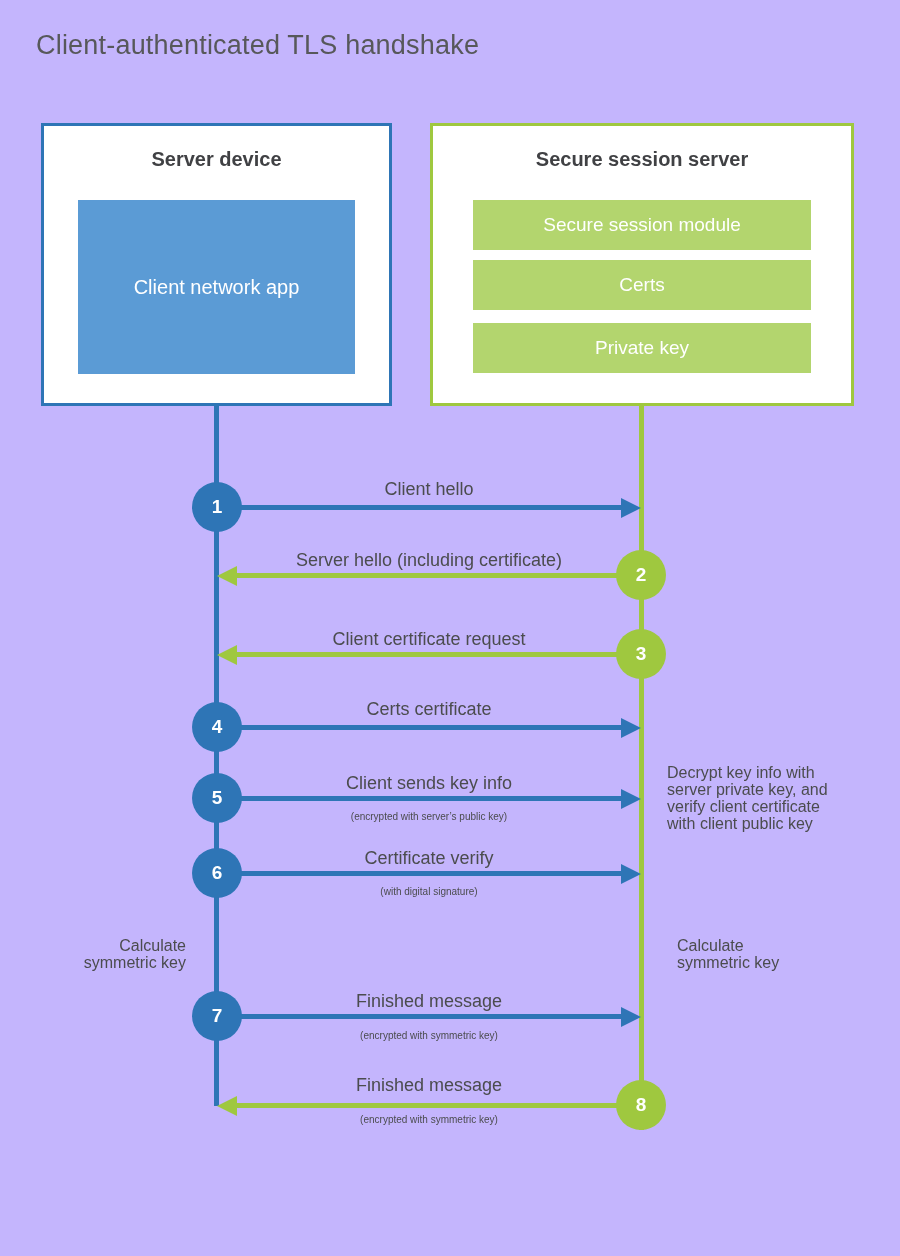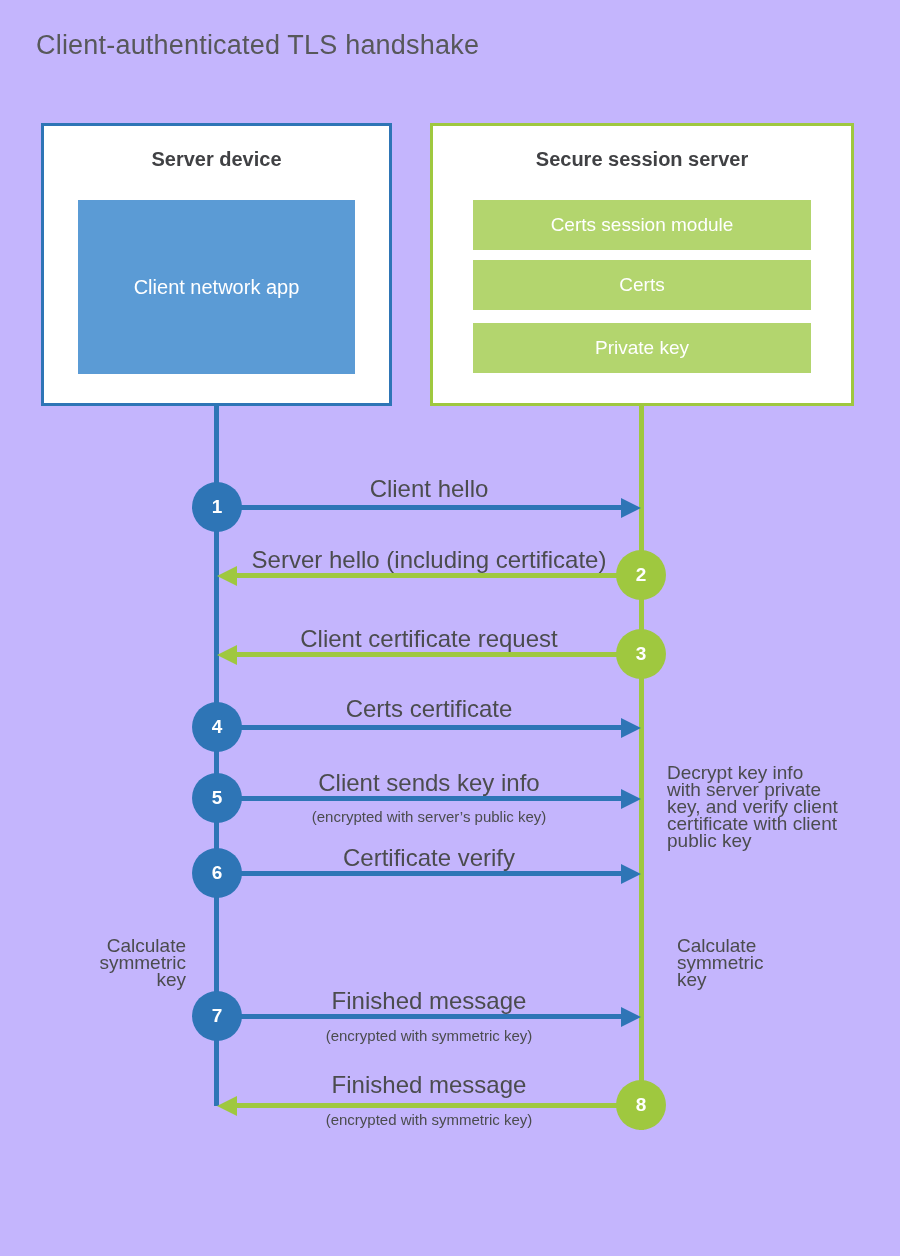--- a/index.html
+++ b/index.html
@@ -44,45 +44,45 @@
   .arrow.right::after{content:"";position:absolute;left:100%;top:50%;transform:translateY(-50%);
                       width:0;height:0;border:10px solid transparent;border-right:0;
                       border-left:20px solid var(--blue);}
   .arrow.left{left:237px;background:var(--green);}
   .arrow.left::before{content:"";position:absolute;right:100%;top:50%;transform:translateY(-50%);
                       width:0;height:0;border:10px solid transparent;border-left:0;
                       border-right:20px solid var(--green);}
 
   
   .msg-label{position:absolute;left:247px;width:364px;text-align:center;
-             font-size:24px;line-height:22px;color:var(--label-gray);}
+             font-size:18px;line-height:22px;color:var(--label-gray);}
   .msg-sub{position:absolute;left:247px;width:364px;text-align:center;
-           font-size:15px;line-height:18px;color:var(--label-gray);}
+           font-size:10px;line-height:18px;color:var(--label-gray);}
 
   
-  .side-note{position:absolute;font-size:19px;line-height:17px;color:var(--label-gray);}
+  .side-note{position:absolute;font-size:16px;line-height:17px;color:var(--label-gray);}
   .note-decrypt{left:667px;top:764px;width:172px;}
   .note-calc-left{left:66px;top:937px;width:120px;text-align:right;}
   .note-calc-right{left:677px;top:937px;width:120px;text-align:left;}
 </style>
 </head>
 <body>
 
 <div class="canvas">
 
   <div class="page-title">Client-authenticated TLS handshake</div>
 
   <div class="actor-box client">
     <div class="actor-title">Server device</div>
     <div class="app-box">Client network app</div>
   </div>
 
   <div class="actor-box server">
     <div class="actor-title">Secure session server</div>
-    <div class="module-bar m0">Certs session module</div>
+    <div class="module-bar m0">Secure session module</div>
     <div class="module-bar m1">Certs</div>
     <div class="module-bar m2">Private key</div>
   </div>
 
   <div class="lifeline client"></div>
   <div class="lifeline server"></div>
 
   <div class="msg-label" style="top:478px">Client hello</div>
   <div class="arrow right" style="top:505px"></div>
   <div class="step-circle blue" style="top:482px">1</div>
@@ -99,20 +99,21 @@
   <div class="arrow right" style="top:725px"></div>
   <div class="step-circle blue" style="top:702px">4</div>
 
   <div class="msg-label" style="top:772px">Client sends key info</div>
   <div class="arrow right" style="top:796px"></div>
   <div class="msg-sub" style="top:808px">(encrypted with server’s public key)</div>
   <div class="step-circle blue" style="top:773px">5</div>
 
   <div class="msg-label" style="top:847px">Certificate verify</div>
   <div class="arrow right" style="top:871px"></div>
+  <div class="msg-sub" style="top:883px">(with digital signature)</div>
   <div class="step-circle blue" style="top:848px">6</div>
 
   <div class="msg-label" style="top:990px">Finished message</div>
   <div class="arrow right" style="top:1014px"></div>
   <div class="msg-sub" style="top:1027px">(encrypted with symmetric key)</div>
   <div class="step-circle blue" style="top:991px">7</div>
 
   <div class="msg-label" style="top:1074px">Finished message</div>
   <div class="arrow left" style="top:1103px"></div>
   <div class="msg-sub" style="top:1111px">(encrypted with symmetric key)</div>

